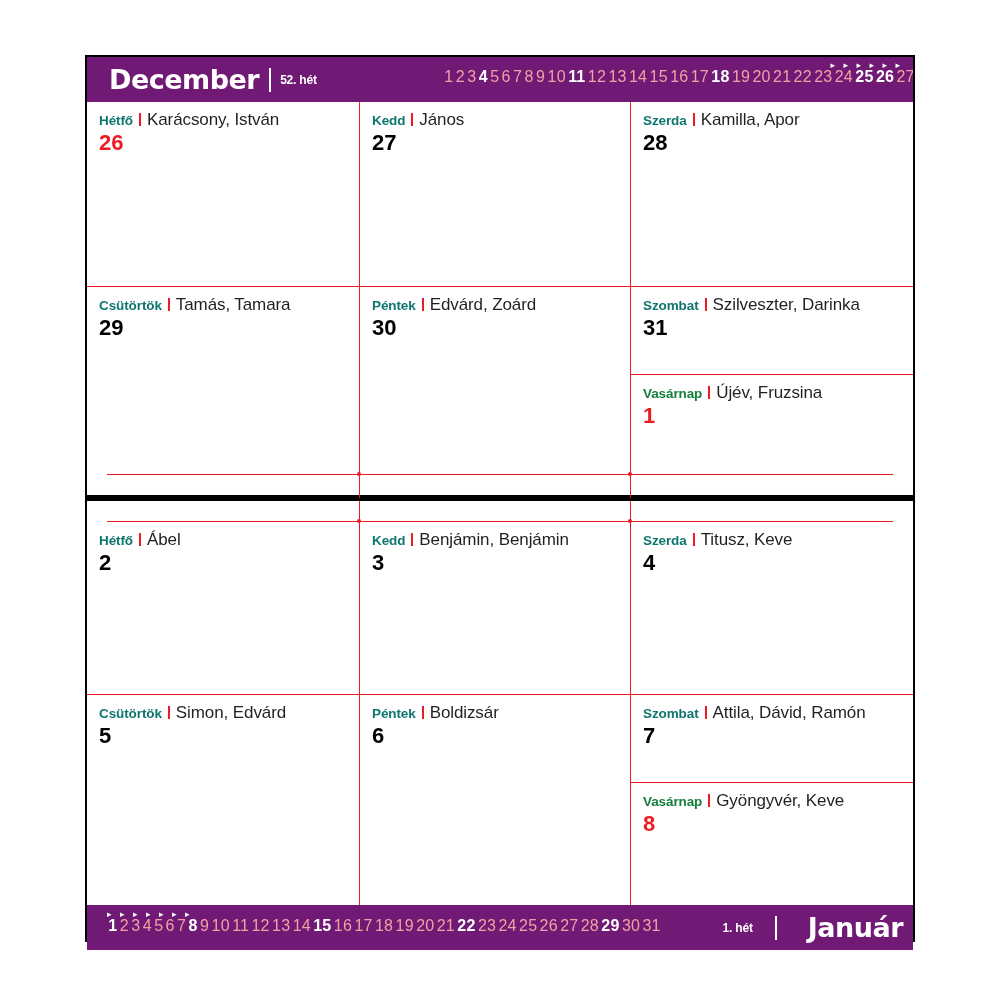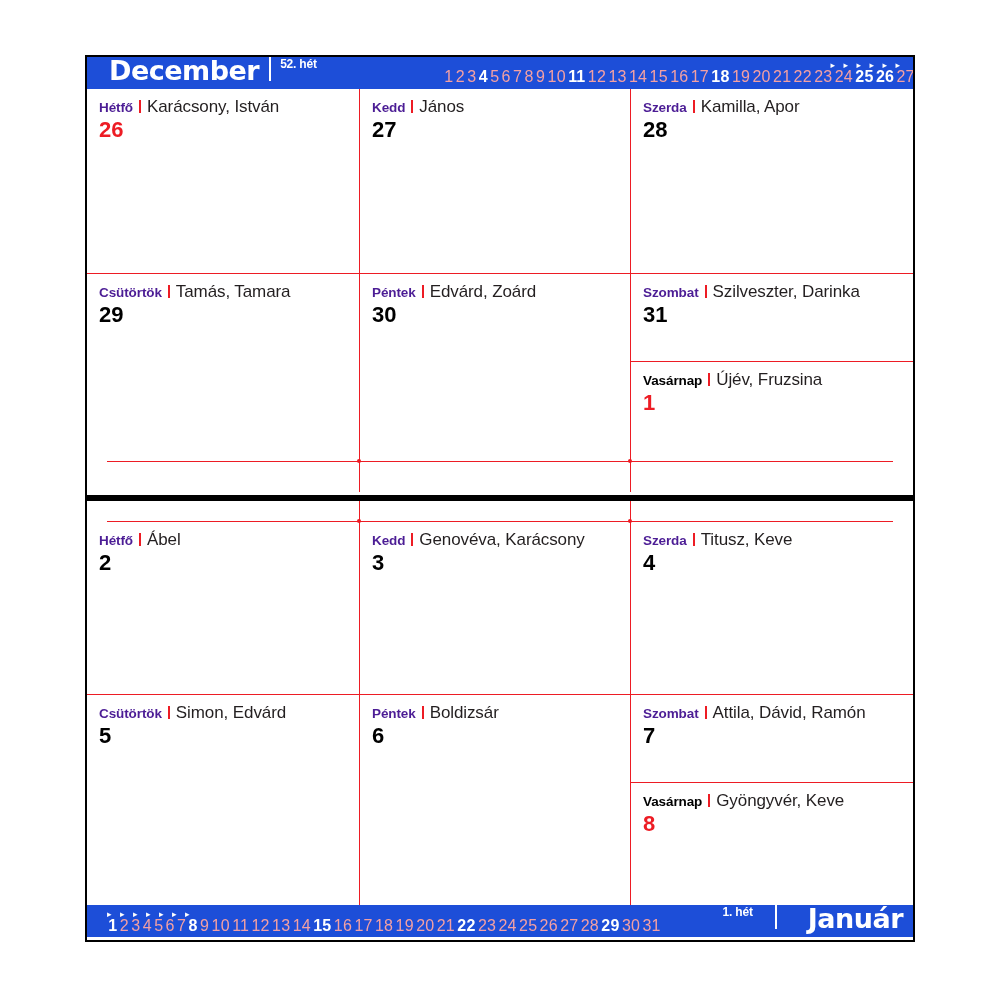--- a/index.html
+++ b/index.html
@@ -36,24 +36,25 @@
   }
   .half-bottom {
     height: 444px;
     border: 2px solid #000000;
     border-top: 3px solid #000000;
   }
 
   
   .monthbar {
     position: relative;
-    height: 32px;
-    background: #1d4ed8;
+    height: 45px;
+    background: #701a75;
     color: #ffffff;
     display: flex;
+    align-items: center;
     overflow: hidden;
   }
   .monthbar.bottom { justify-content: flex-end; }
 
   .month-name {
     font-family: "DejaVu Sans", sans-serif;
     font-weight: bold;
     font-size: 27px;
     letter-spacing: -0.5px;
     line-height: 1;
@@ -134,24 +135,24 @@
     padding: 8px 10px 0 12px;
   }
   .cell .dayrow {
     display: flex;
     align-items: baseline;
     white-space: nowrap;
   }
   .dayname {
     font-size: 13.5px;
     font-weight: bold;
-    color: #4c1d95;
+    color: #0f766e;
     letter-spacing: -0.1px;
   }
-  .dayname.red { color: #000000; }
+  .dayname.red { color: #15803d; }
   .pipe {
     display: inline-block;
     width: 2px;
     height: 13px;
     background: #ed1c24;
     margin: 0 6px;
     position: relative;
     top: 1px;
   }
   .names {
@@ -285,21 +286,21 @@
           <span class="pipe"></span>
           <span class="names">Ábel</span>
         </div>
         <div class="datenum">2</div>
       </div>
 
       <div class="cell" style="left:273px;top:21px;width:270px;height:172px;">
         <div class="dayrow">
           <span class="dayname">Kedd</span>
           <span class="pipe"></span>
-          <span class="names">Genovéva, Karácsony</span>
+          <span class="names">Benjámin, Benjámin</span>
         </div>
         <div class="datenum">3</div>
       </div>
 
       <div class="cell" style="left:544px;top:21px;width:282px;height:172px;">
         <div class="dayrow">
           <span class="dayname">Szerda</span>
           <span class="pipe"></span>
           <span class="names">Titusz, Keve</span>
         </div>

